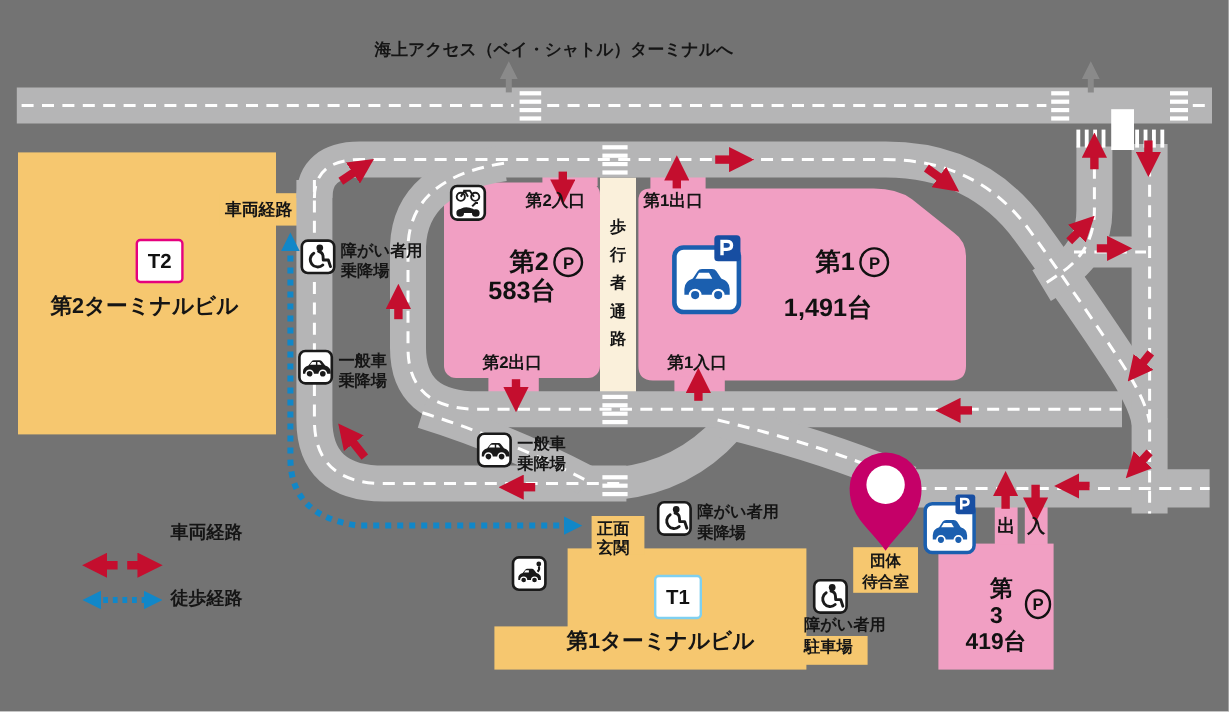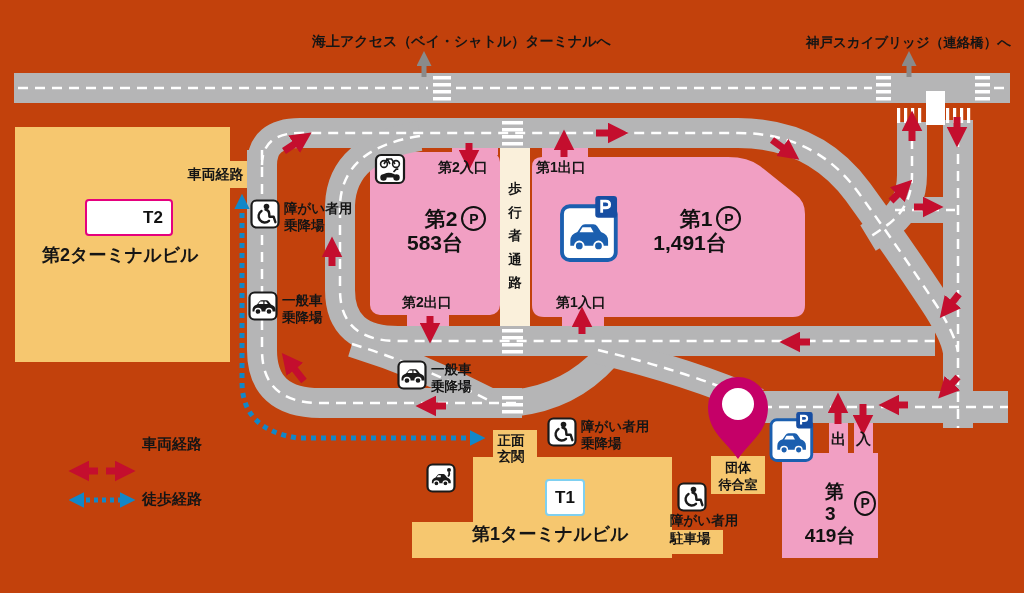--- a/index.html
+++ b/index.html
@@ -1,16 +1,16 @@
 <!DOCTYPE html>
 <html><head>
 <meta charset="utf-8">
 <style>
   html,body{margin:0;padding:0;background:#fff;}
-  #stage{position:relative;width:1024px;height:593px;background:#c2410c;overflow:hidden;
+  #stage{position:relative;width:1024px;height:593px;background:#737373;overflow:hidden;
          font-family:"Liberation Sans","DejaVu Sans",sans-serif;}
   #mapsvg{position:absolute;left:0;top:0;z-index:1;}
   .lbl{position:absolute;z-index:2;font-weight:bold;color:#151515;font-size:13.5px;line-height:17px;
        white-space:pre-line;}
   .nowrap{white-space:nowrap;}
   .s14{font-size:14px;}
   .s15{font-size:15px;}
   .s18{font-size:18px;line-height:20px;}
   .ctr{text-align:center;}
   .rgt{text-align:right;}
@@ -232,45 +232,44 @@
   <use href="#ic-psign" transform="translate(562,196) scale(1.28)"></use>
   <use href="#ic-psign" transform="translate(771,412) scale(0.97)"></use>
 
   <g>
     <path d="M738 459 C726 441 708 432 708 407 a30 30 0 1 1 60 0 C768 432 750 441 738 459 Z" fill="#c50068"></path>
     <circle cx="738" cy="404" r="16" fill="#fff"></circle>
   </g>
 </svg>
 
 <div class="lbl s14 nowrap" style="left:312px;top:33px;">海上アクセス（ベイ・シャトル）ターミナルへ</div>
-<div class="lbl nowrap" style="left:806px;top:34px;font-size:13.5px;">神戸スカイブリッジ（連絡橋）へ</div>
 
 <div class="lbl s14 ctr" style="left:183px;top:166px;width:65px;">車両経路</div>
-<div class="code t2" style="left:85px;top:199px;padding-left:48px;">T2</div>
+<div class="code t2" style="left:113px;top:199px;">T2</div>
 <div class="lbl s18 nowrap" style="left:42px;top:245px;">第2ターミナルビル</div>
 
 <div class="lbl s14 nowrap" style="left:438px;top:159px;">第2入口</div>
 <div class="lbl s14 nowrap" style="left:536px;top:159px;">第1出口</div>
 <div class="lbl s14 nowrap" style="left:402px;top:294px;">第2出口</div>
 <div class="lbl s14 nowrap" style="left:556px;top:294px;">第1入口</div>
 
 <div class="lbl vtx" style="left:500px;top:177px;width:30px;">歩
 行
 者
 通
 路</div>
 
 <div class="pt" style="left:372px;top:206px;width:126px;">
   <div class="row">
         <span>第2</span>
         <span class="pcircle">P</span>
       </div>
   <div>583台</div>
 </div>
-<div class="pt" style="left:622px;top:206px;width:136px;">
+<div class="pt" style="left:622px;top:206px;width:136px;gap:14px;">
   <div class="row">
         <span>第1</span>
         <span class="pcircle">P</span>
       </div>
   <div>1,491台</div>
 </div>
 <div class="pt small" style="left:784px;top:481px;width:92px;">
   <div class="row">
         <span>第3</span>
         <span class="pcircle">P</span>

